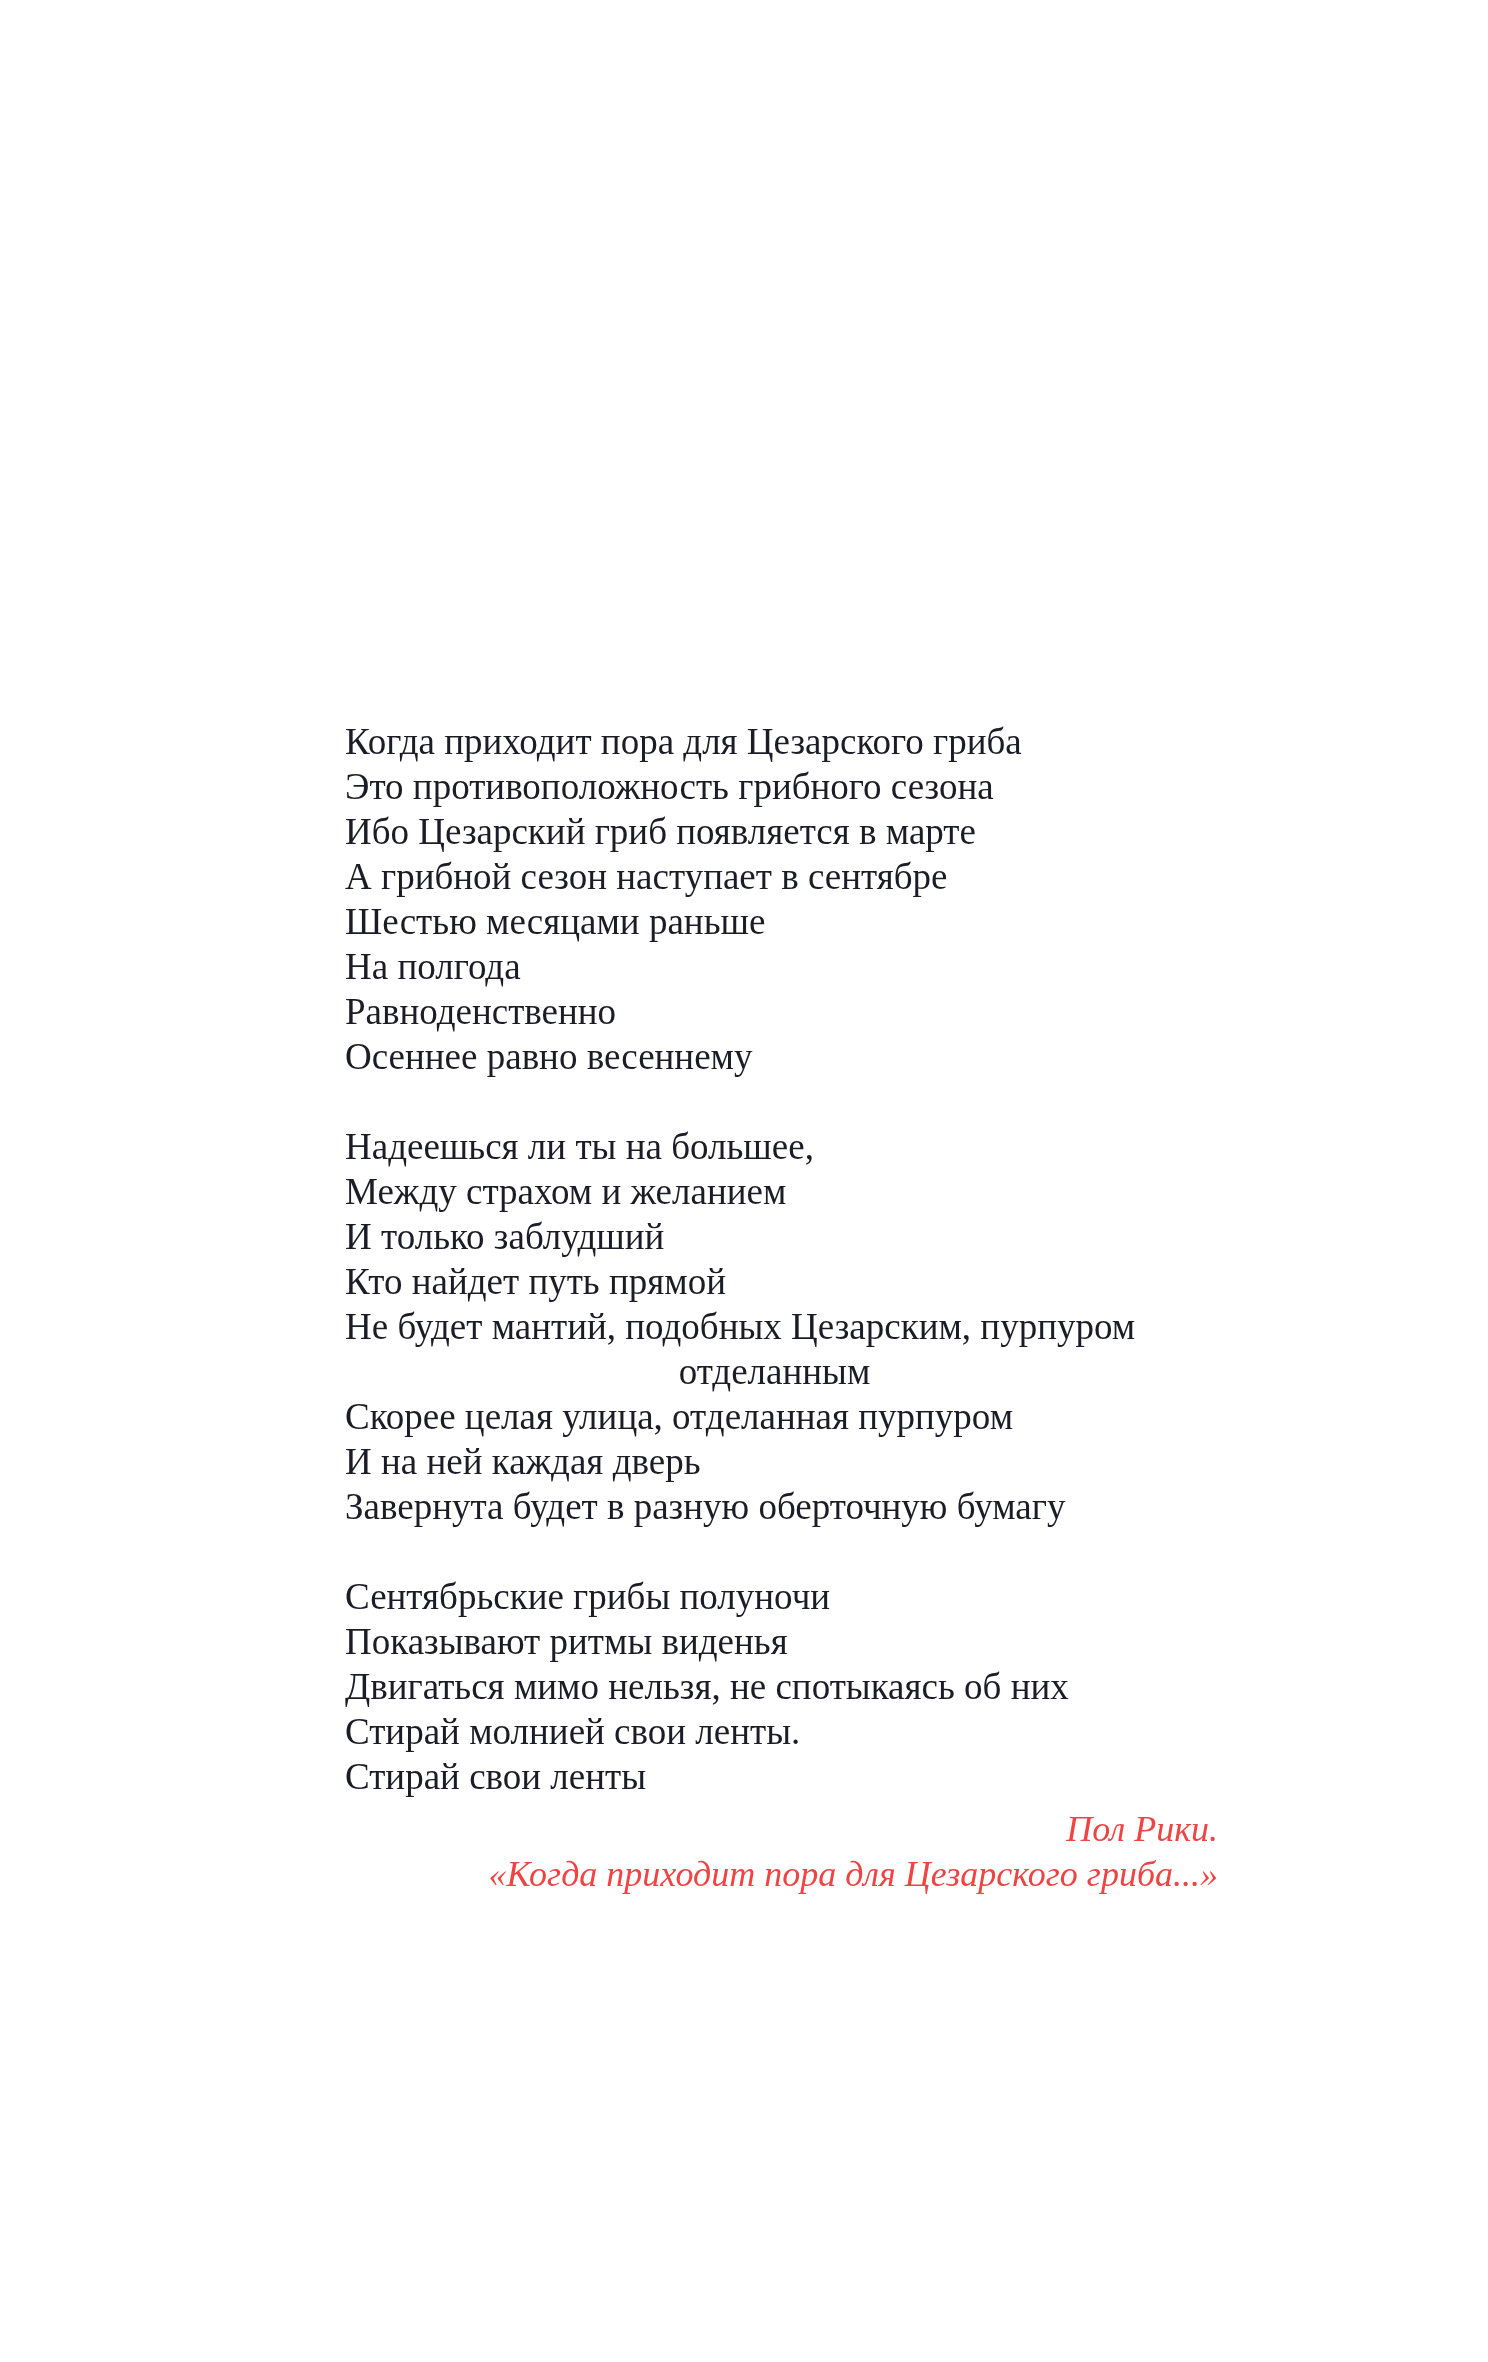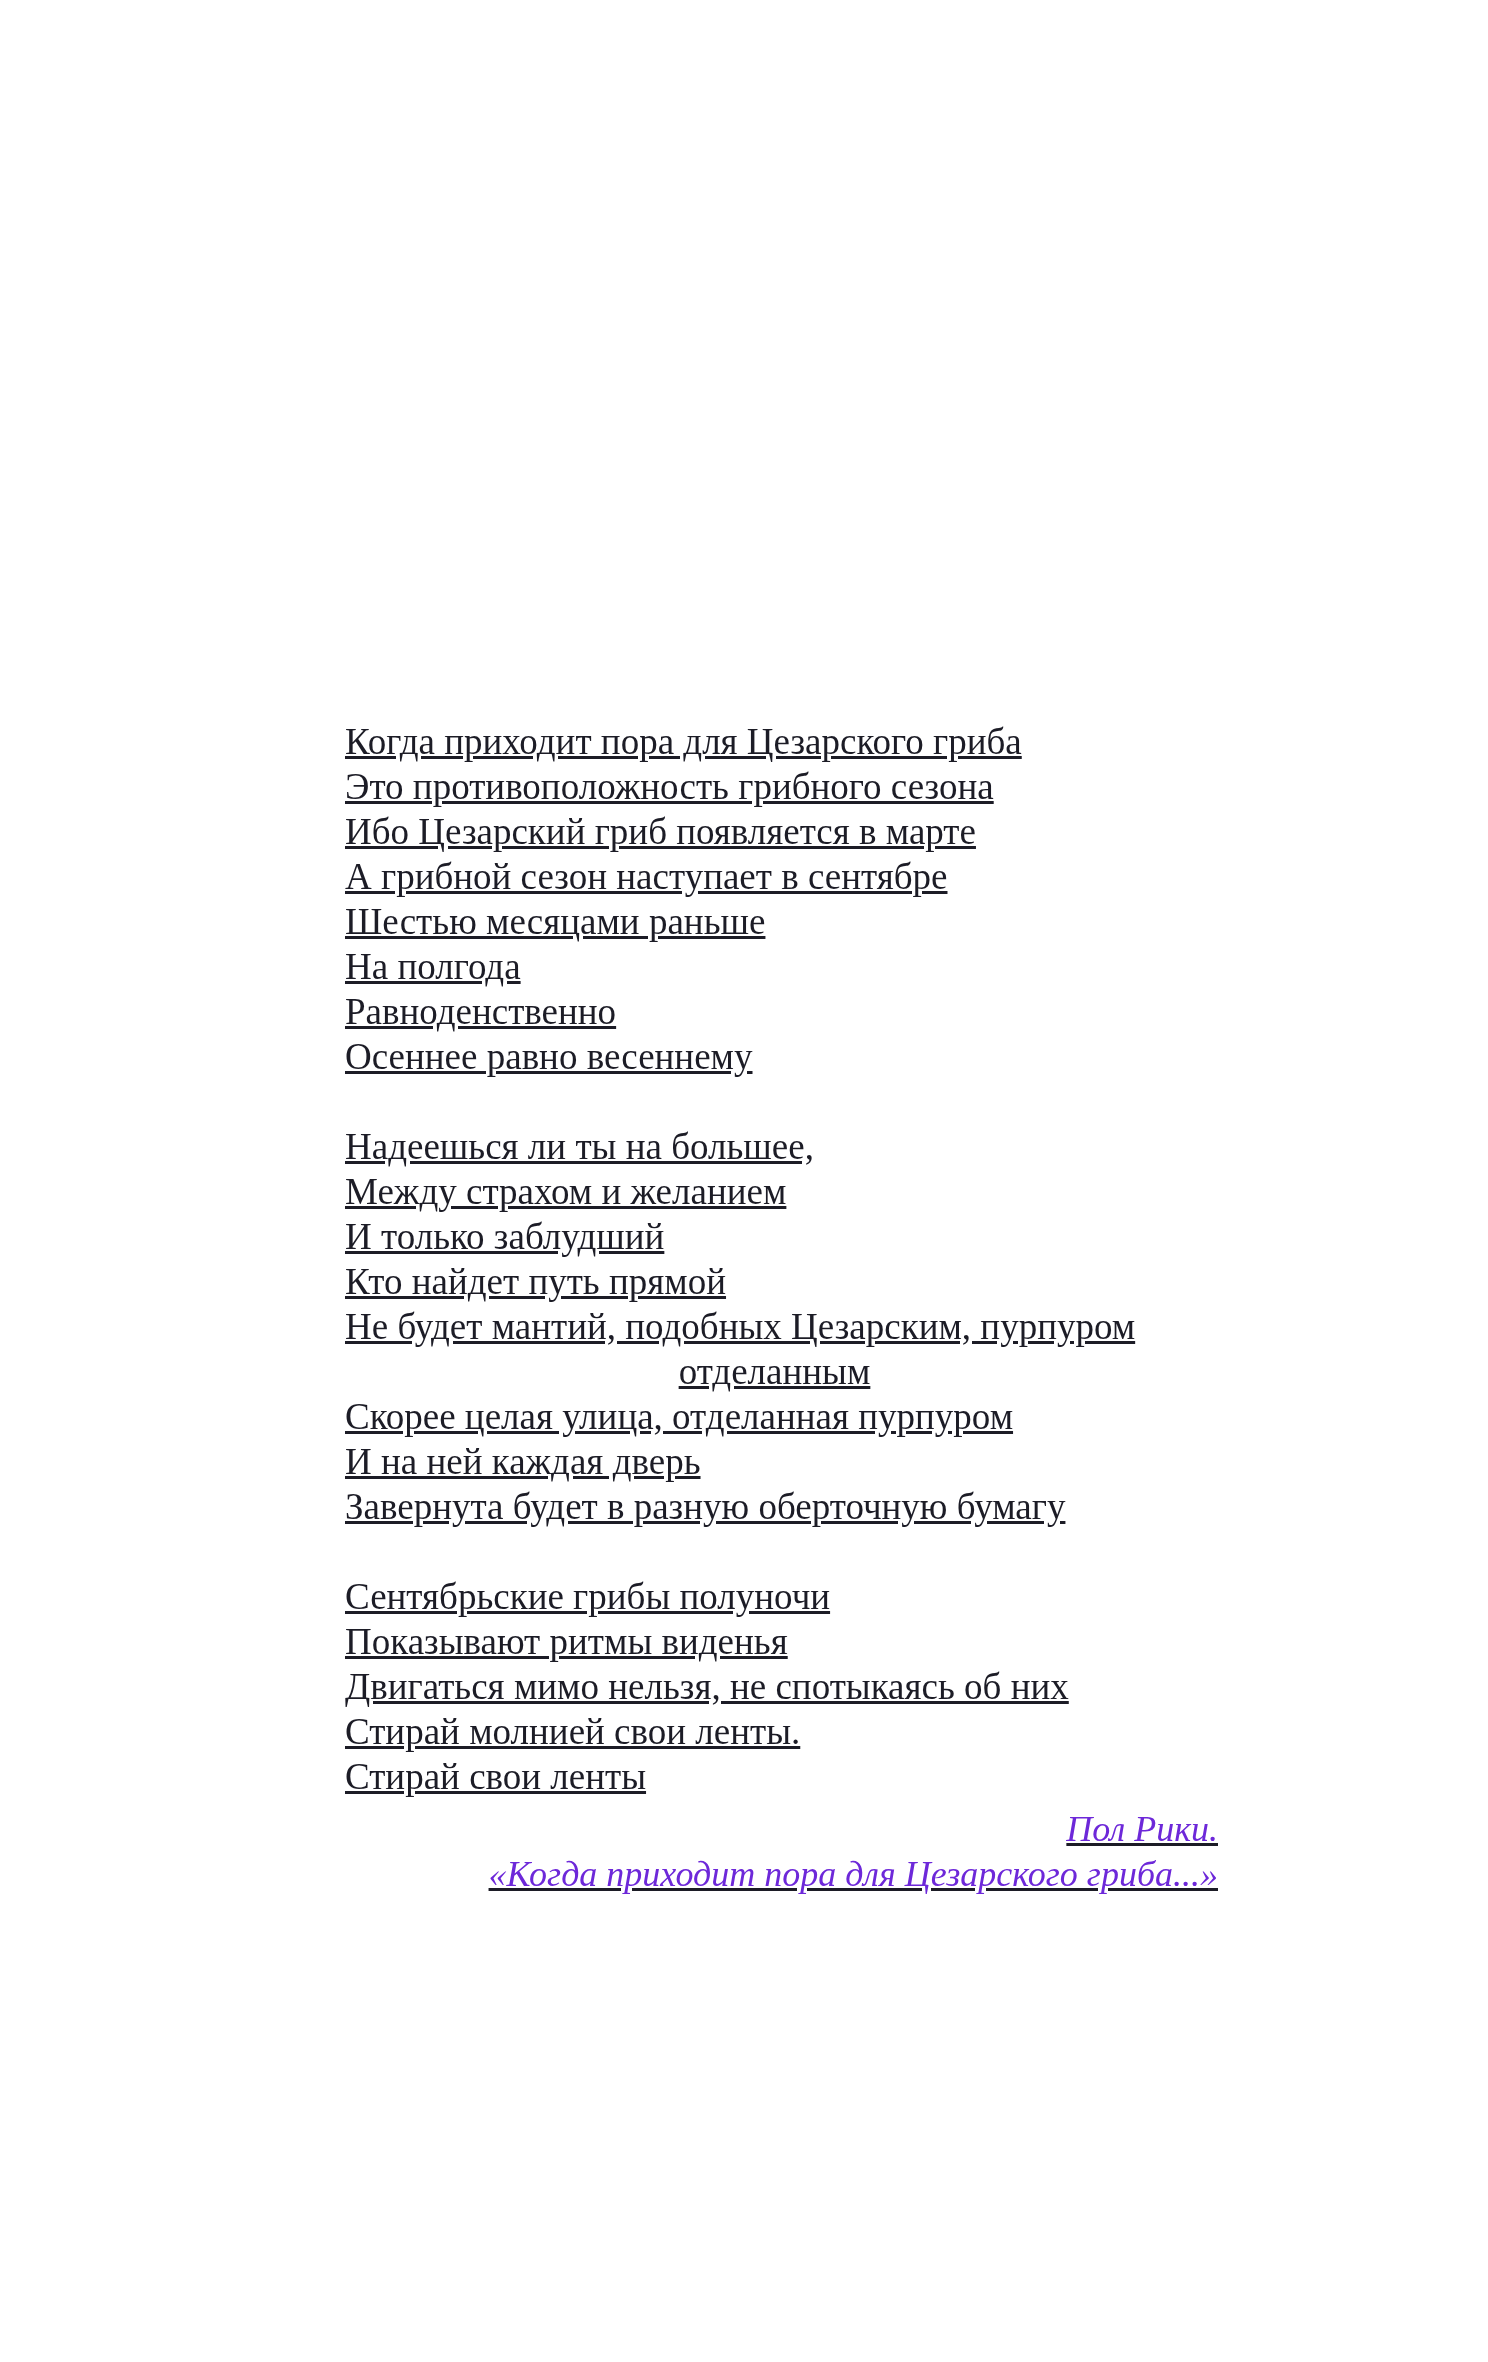--- a/index.html
+++ b/index.html
@@ -16,21 +16,20 @@
     overflow: hidden;
   }
   .poem {
     position: absolute;
     left: 345px;
     top: 719px;
     width: 873px;
     font-size: 37px;
     line-height: 45px;
     color: #1c1c26;
-    text-decoration: underline;
   }
   .stanza {
     margin: 0 0 45px 0;
   }
   .stanza:last-of-type {
     margin-bottom: 0;
   }
   .line {
     white-space: nowrap;
   }
@@ -78,18 +77,18 @@
           <div class="line">Завернута будет в разную оберточную бумагу</div>
         </div>
         <div class="stanza">
           <div class="line">Сентябрьские грибы полуночи</div>
           <div class="line">Показывают ритмы виденья</div>
           <div class="line">Двигаться мимо нельзя, не спотыкаясь об них</div>
           <div class="line">Стирай молнией свои ленты.</div>
           <div class="line">Стирай свои ленты</div>
         </div>
       </div>
-    <div class="attribution" style="color: #6d28d9;">
+    <div class="attribution" style="color: #ef4444;">
       <div class="attr-line">Пол Рики.</div>
       <div class="attr-line">«Когда приходит пора для Цезарского гриба...»</div>
     </div>
   </div>
 </div>
 
 </body></html>

